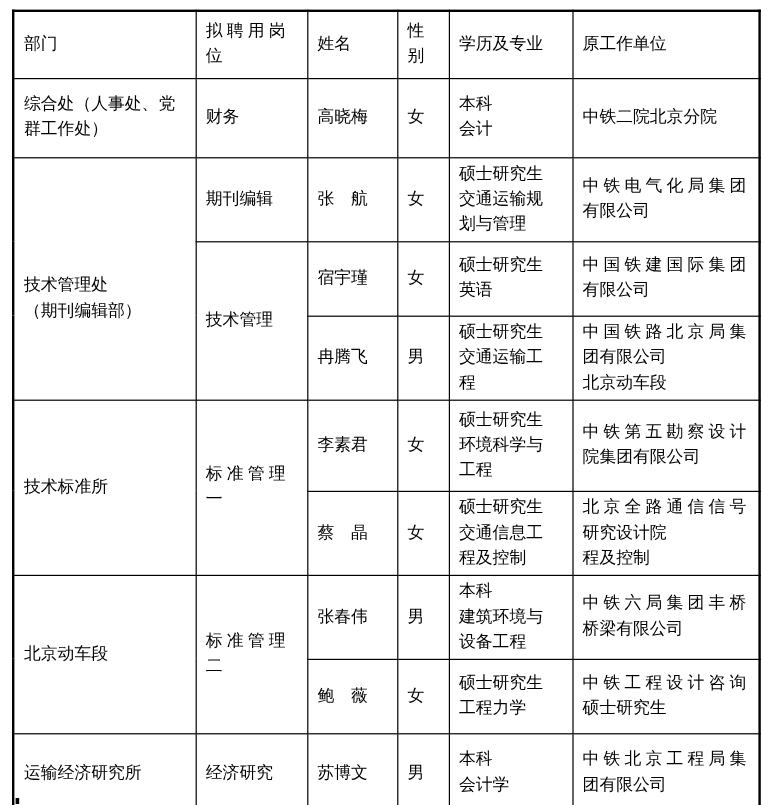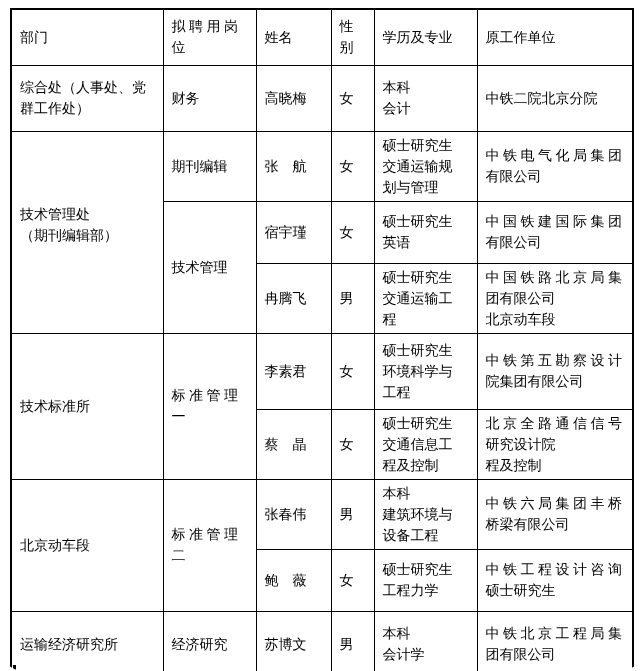--- a/index.html
+++ b/index.html
@@ -7,21 +7,20 @@
     padding: 0;
     background: #ffffff;
   }
   .stage {
     position: relative;
     width: 644px;
     height: 671px;
     background: #ffffff;
     overflow: hidden;
     font-family: "Liberation Serif", "DejaVu Serif", serif;
-    border-radius: 24px;
   }
   table.roster {
     position: absolute;
     left: 10px;
     top: 8px;
     width: 622px;
     border-collapse: collapse;
     table-layout: fixed;
     border: 2px solid #000000;
   }
@@ -34,21 +33,21 @@
     font-size: 14px;
     line-height: 21px;
     color: #000000;
     padding: 2px 4px 2px 8px;
     white-space: pre;
     overflow: hidden;
   }
   
   table.roster td.cell-low {
     vertical-align: top;
-    padding-top: 72px;
+    padding-top: 96px;
   }
   .stray-mark {
     position: absolute;
     left: 13px;
     top: 665px;
     width: 3px;
     height: 5px;
     background: #000000;
   }
 </style>

